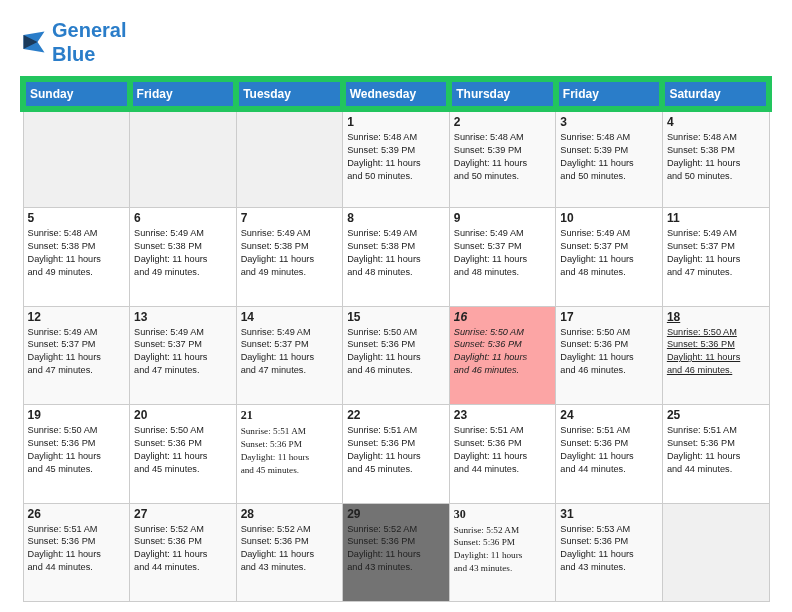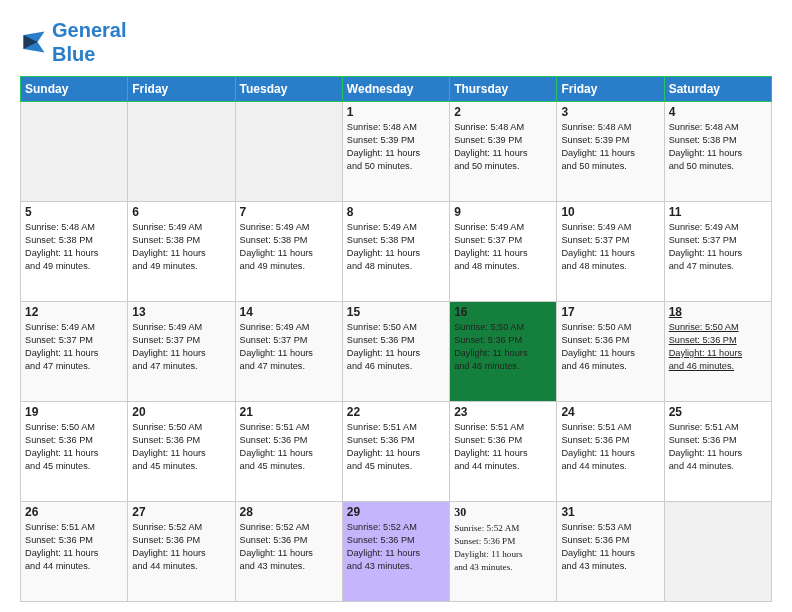--- a/index.html
+++ b/index.html
@@ -60,21 +60,21 @@
       width: 100%;
       table-layout: fixed;
     }
     .calendar th {
       background: #2a7dc9;
       color: #fff;
       font-size: 12px;
       font-weight: bold;
       padding: 5px 4px;
       text-align: left;
-      border: 1px solid #22c55e;
+      border: 6px solid #22c55e;
     }
     .calendar td {
       vertical-align: top;
       border: 1px solid #ccc;
       padding: 3px 4px;
       font-size: 9.5px;
       color: #222;
       height: 82px;
     }
     .calendar tr:nth-child(odd) td {
@@ -239,21 +239,21 @@
 Daylight: 11 hours
 and 47 minutes.</div>
           </td>
           <td style="background: rgb(249, 249, 249);">
             <span class="day-num">15</span>
             <div class="day-info" style="white-space: pre-line;">Sunrise: 5:50 AM
 Sunset: 5:36 PM
 Daylight: 11 hours
 and 46 minutes.</div>
           </td>
-          <td style="background: #15803d;">
+          <td style="background: #fca5a5; font-style: italic;">
             <span class="day-num">16</span>
             <div class="day-info" style="white-space: pre-line;">Sunrise: 5:50 AM
 Sunset: 5:36 PM
 Daylight: 11 hours
 and 46 minutes.</div>
           </td>
           <td style="background: rgb(249, 249, 249); margin-left: 44px;">
             <span class="day-num">17</span>
             <div class="day-info" style="white-space: pre-line;">Sunrise: 5:50 AM
 Sunset: 5:36 PM
@@ -276,21 +276,21 @@
 Daylight: 11 hours
 and 45 minutes.</div>
           </td>
           <td style="background: rgb(255, 255, 255);">
             <span class="day-num">20</span>
             <div class="day-info" style="white-space: pre-line;">Sunrise: 5:50 AM
 Sunset: 5:36 PM
 Daylight: 11 hours
 and 45 minutes.</div>
           </td>
-          <td style="background: rgb(255, 255, 255);">
+          <td style="background: rgb(255, 255, 255); font-family: Liberation Serif, serif;">
             <span class="day-num">21</span>
             <div class="day-info" style="white-space: pre-line;">Sunrise: 5:51 AM
 Sunset: 5:36 PM
 Daylight: 11 hours
 and 45 minutes.</div>
           </td>
           <td style="background: rgb(255, 255, 255);">
             <span class="day-num">22</span>
             <div class="day-info" style="white-space: pre-line;">Sunrise: 5:51 AM
 Sunset: 5:36 PM
@@ -334,21 +334,21 @@
 Daylight: 11 hours
 and 44 minutes.</div>
           </td>
           <td style="background: rgb(249, 249, 249);">
             <span class="day-num">28</span>
             <div class="day-info" style="white-space: pre-line;">Sunrise: 5:52 AM
 Sunset: 5:36 PM
 Daylight: 11 hours
 and 43 minutes.</div>
           </td>
-          <td style="background: #c4b5fd;">
+          <td style="background: #737373;">
             <span class="day-num">29</span>
             <div class="day-info" style="white-space: pre-line;">Sunrise: 5:52 AM
 Sunset: 5:36 PM
 Daylight: 11 hours
 and 43 minutes.</div>
           </td>
           <td style="background: rgb(249, 249, 249); font-family: Liberation Serif, serif;">
             <span class="day-num">30</span>
             <div class="day-info" style="white-space: pre-line;">Sunrise: 5:52 AM
 Sunset: 5:36 PM

